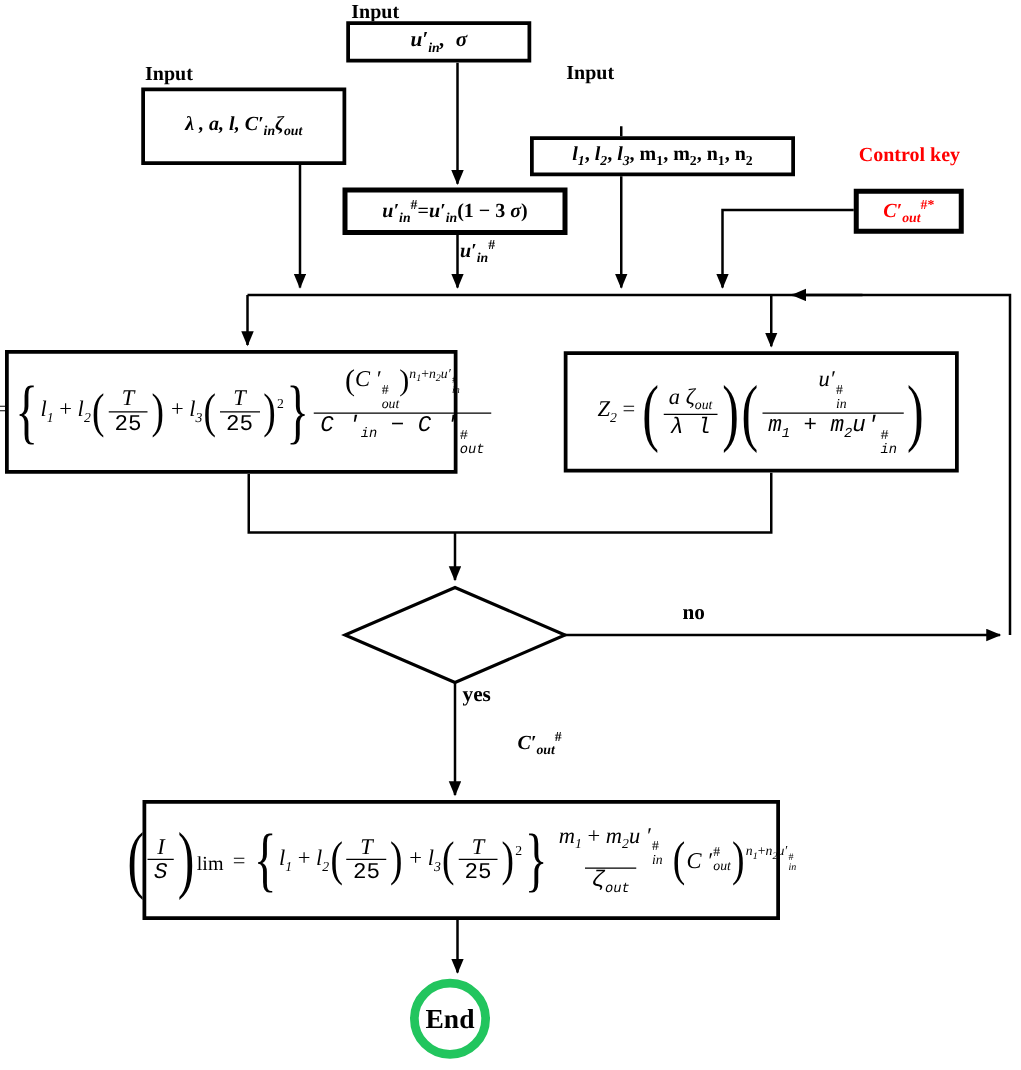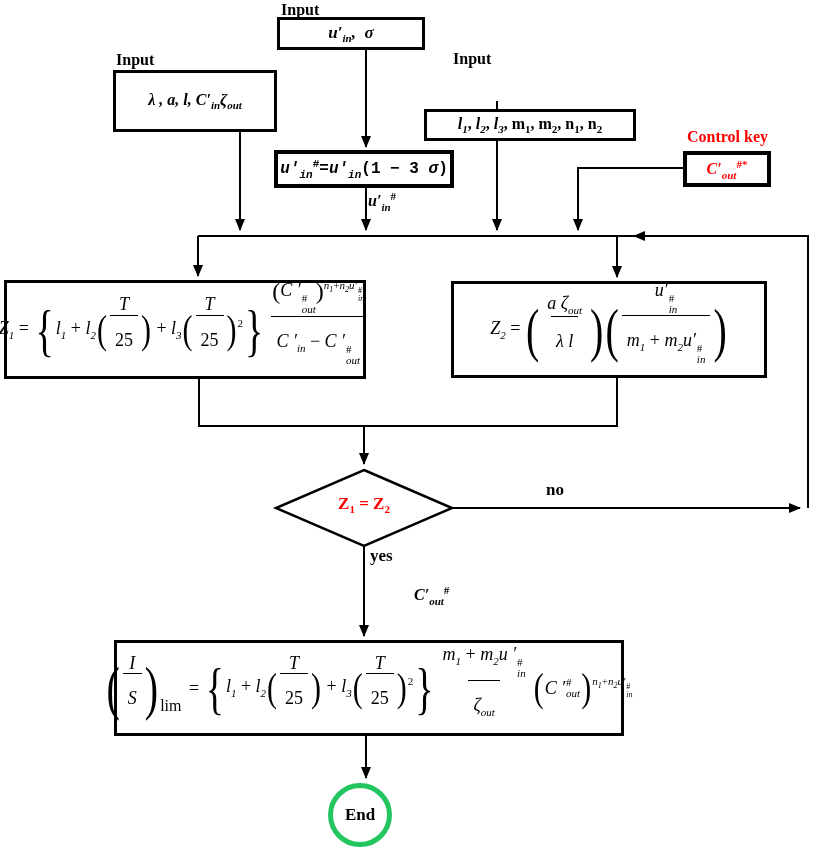--- a/index.html
+++ b/index.html
@@ -13,21 +13,21 @@
   .bi{font-weight:bold;font-style:italic;}
   .up{font-style:normal;}
   sub{font-size:11px;font-style:italic;}
   sup{font-size:11px;}
   .row{display:flex;align-items:center;white-space:nowrap;line-height:1.15;}
   .run{display:inline;white-space:pre;}
   .grp{display:inline-flex;align-items:center;}
   .expwrap{display:inline-flex;align-items:flex-start;}
   .frac{display:inline-flex;flex-direction:column;align-items:center;margin:0 2px;text-align:center;}
   .frac .num{padding:0 5px;}
-  .frac .den{border-top:1.6px solid #000;padding:14px 5px;}
+  .frac .den{border-top:1.6px solid #000;padding:0 5px;font-family:Liberation Mono, monospace;}
   .par-m{display:inline-block;font-style:normal;font-weight:400;font-size:30px;line-height:1;
          transform:scaleY(1.3);margin:0 1px;}
   .par-b{display:inline-block;font-style:normal;font-weight:400;font-size:40px;line-height:1;
          transform:scaleY(1.5);margin:0 1px;}
   .par-s{font-style:normal;font-weight:400;font-size:24px;line-height:0;vertical-align:-3px;}
   .brace-b{display:inline-block;font-style:normal;font-weight:400;font-size:38px;line-height:1;
          transform:scaleY(1.5);margin:0 2px;}
   .exp{font-size:11px;margin-top:2px;}
   .nexp{font-size:11px;}
   .nexp sub{font-size:8px;}
@@ -65,41 +65,41 @@
       <line x1="364" y1="426" x2="364" y2="464" marker-end="url(#arr)"></line>
       <line x1="364" y1="546" x2="364" y2="636" marker-end="url(#arr)"></line>
       <line x1="366" y1="736" x2="366" y2="778" marker-end="url(#arr)"></line>
       <polygon points="364,470 452,508 364,546 276,508" fill="#fff" stroke-width="2.5"></polygon>
     </g>
   </svg>
 
   <div class="lbl" style="left:281px;top:1px;">Input</div>
   <div class="lbl" style="left:116px;top:51px;">Input</div>
   <div class="lbl" style="left:453px;top:50px;">Input</div>
-  <div class="lbl red" style="left:687px;top:128px;">Control key</div>
+  <div class="lbl red" style="left:687px;top:116px;">Control key</div>
 
   <div class="box" style="left:277px;top:17px;width:148px;height:33px;">
     <span class="bi" style="font-size:17px;"><span>u′</span><sub>in</sub><span class="run">,  </span><span>σ</span></span>
   </div>
 
   <div class="box" style="left:113px;top:70px;width:164px;height:62px;">
     <span class="bi" style="font-size:16px;"><span>λ , a, l, C′</span><sub>in</sub></span>
     <span class="bi" style="font-size:16px;"><span>ζ</span><sub>out</sub></span>
   </div>
 
   <div class="box" style="left:424px;top:70px;width:212px;height:32px;margin-top:39px;">
     <span style="font-size:16px;font-weight:bold;"><span class="math">l</span><sub>1</sub><span class="run">, </span><span class="math">l</span><sub>2</sub><span class="run">, </span><span class="math">l</span><sub>3</sub><span class="run">, </span><span class="up">m</span><sub class="up">1</sub><span class="run">, </span><span class="up">m</span><sub class="up">2</sub><span class="run">, </span><span class="up">n</span><sub class="up">1</sub><span class="run">, </span><span class="up">n</span><sub class="up">2</sub></span>
   </div>
 
   <div class="box" style="left:683px;top:151px;width:88px;height:36px;border-width:4px;">
     <span class="bi red" style="font-size:16px;"><span>C′</span><sub>out</sub><sup class="up">#*</sup></span>
   </div>
 
   <div class="box" style="left:274px;top:150px;width:180px;height:38px;border-width:4px;">
-    <span class="bi" style="font-size:16px;font-family:Liberation Mono, monospace;"><span>u′</span><sub>in</sub><sup class="up">#</sup><span class="up">=</span><span>u′</span><sub>in</sub><span class="up run">(1 − 3 </span><span>σ</span><span class="up">)</span></span>
+    <span class="bi" style="font-size:16px;"><span>u′</span><sub>in</sub><sup class="up">#</sup><span class="up">=</span><span>u′</span><sub>in</sub><span class="up run">(1 − 3 </span><span>σ</span><span class="up">)</span></span>
   </div>
 
   <div class="lbl bi" style="left:368px;top:190px;"><span>u′</span><sub>in</sub><sup class="up">#</sup></div>
 
   <div class="box math fsz" style="left:4px;top:280px;width:362px;height:99px;">
     <div class="row">
       <span class="run"><span>Z</span><sub>1</sub> <span class="up">=</span> </span>
       <span class="brace-b">{</span>
       <span class="run"><span>l</span><sub>1</sub> <span class="up">+</span> <span>l</span><sub>2</sub></span>
       <span class="par-m">(</span>
@@ -152,22 +152,20 @@
             </span></span>
         <span class="den"><span>m</span><sub>1</sub> <span class="up">+</span> <span>m</span><sub>2</sub><span>u′</span><span class="supsub">
               <span class="ss-sup">#</span>
               <span class="ss-sub">in</span>
             </span></span>
       </span>
       <span class="par-b">)</span>
     </div>
   </div>
 
-  <div style="position:absolute;left:276px;top:494px;width:176px;text-align:center;
-              font-weight:bold;font-size:17px;color:#ff0000;"><span>Z</span><sub style="color:#ff0000;font-style:normal;">1</sub> <span>=</span> <span>Z</span><sub style="color:#ff0000;font-style:normal;">2</sub></div>
 
   <div class="lbl" style="left:546px;top:480px;font-size:17px;">no</div>
   <div class="lbl" style="left:370px;top:546px;font-size:17px;">yes</div>
   <div class="lbl bi" style="left:370px;top:584px;margin-left:44px;"><span>C′</span><sub>out</sub><sup class="up">#</sup></div>
 
   <div class="box math fsz" style="left:114px;top:640px;width:510px;height:96px;">
     <div class="row">
       <span class="grp">
           <span class="par-b">(</span>
           <span class="frac">
@@ -215,19 +213,19 @@
             <span class="par-m">)</span>
           </span>
           <span class="nexp" style="margin-top:2px;"><span>n</span><sub>1</sub><span class="up">+</span><span>n</span><sub>2</sub><span>u′</span><span class="supsub xs">
               <span class="ss-sup">#</span>
               <span class="ss-sub">in</span>
             </span></span>
         </span>
     </div>
   </div>
 
-  <div style="position:absolute;left:328px;top:783px;width:64px;height:64px;border:5px solid #22c55e;
+  <div style="position:absolute;left:328px;top:783px;width:64px;height:64px;border:7px solid #22c55e;
               border-radius:50%;display:flex;align-items:center;justify-content:center;
-              box-sizing:border-box;background:#fff;font-weight:bold;font-size:17px;">
+              box-sizing:border-box;background:#fff;font-weight:bold;font-size:22px;">
     <span>End</span>
   </div>
 
 </div>
 
 </body></html>

